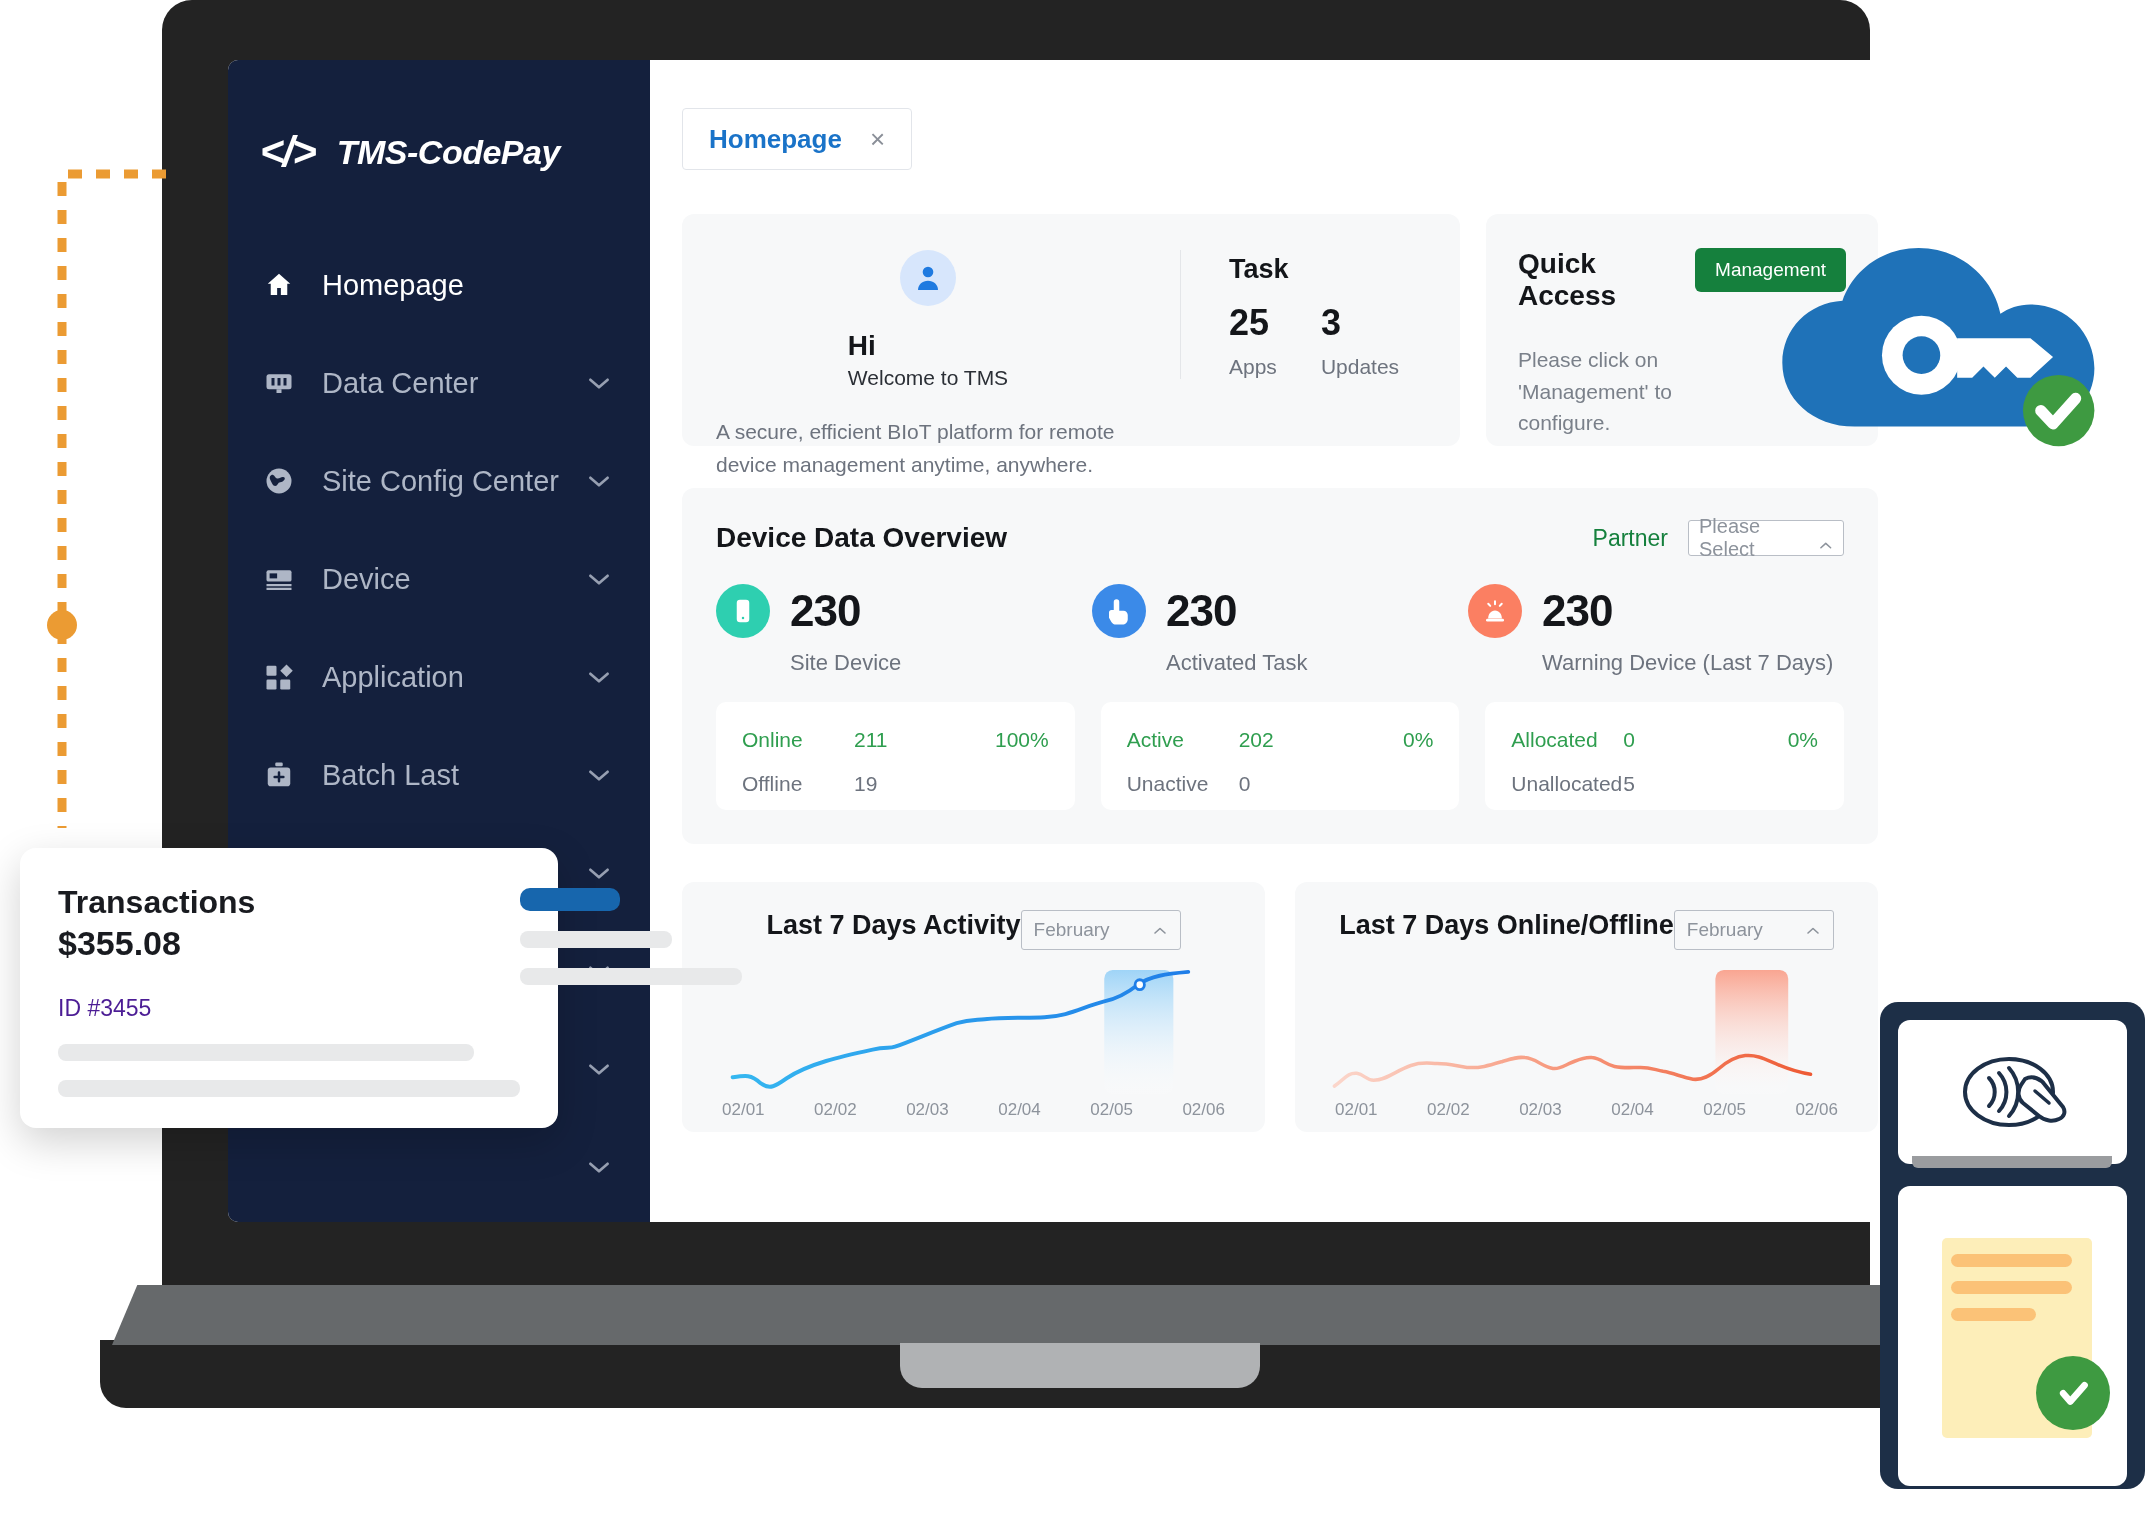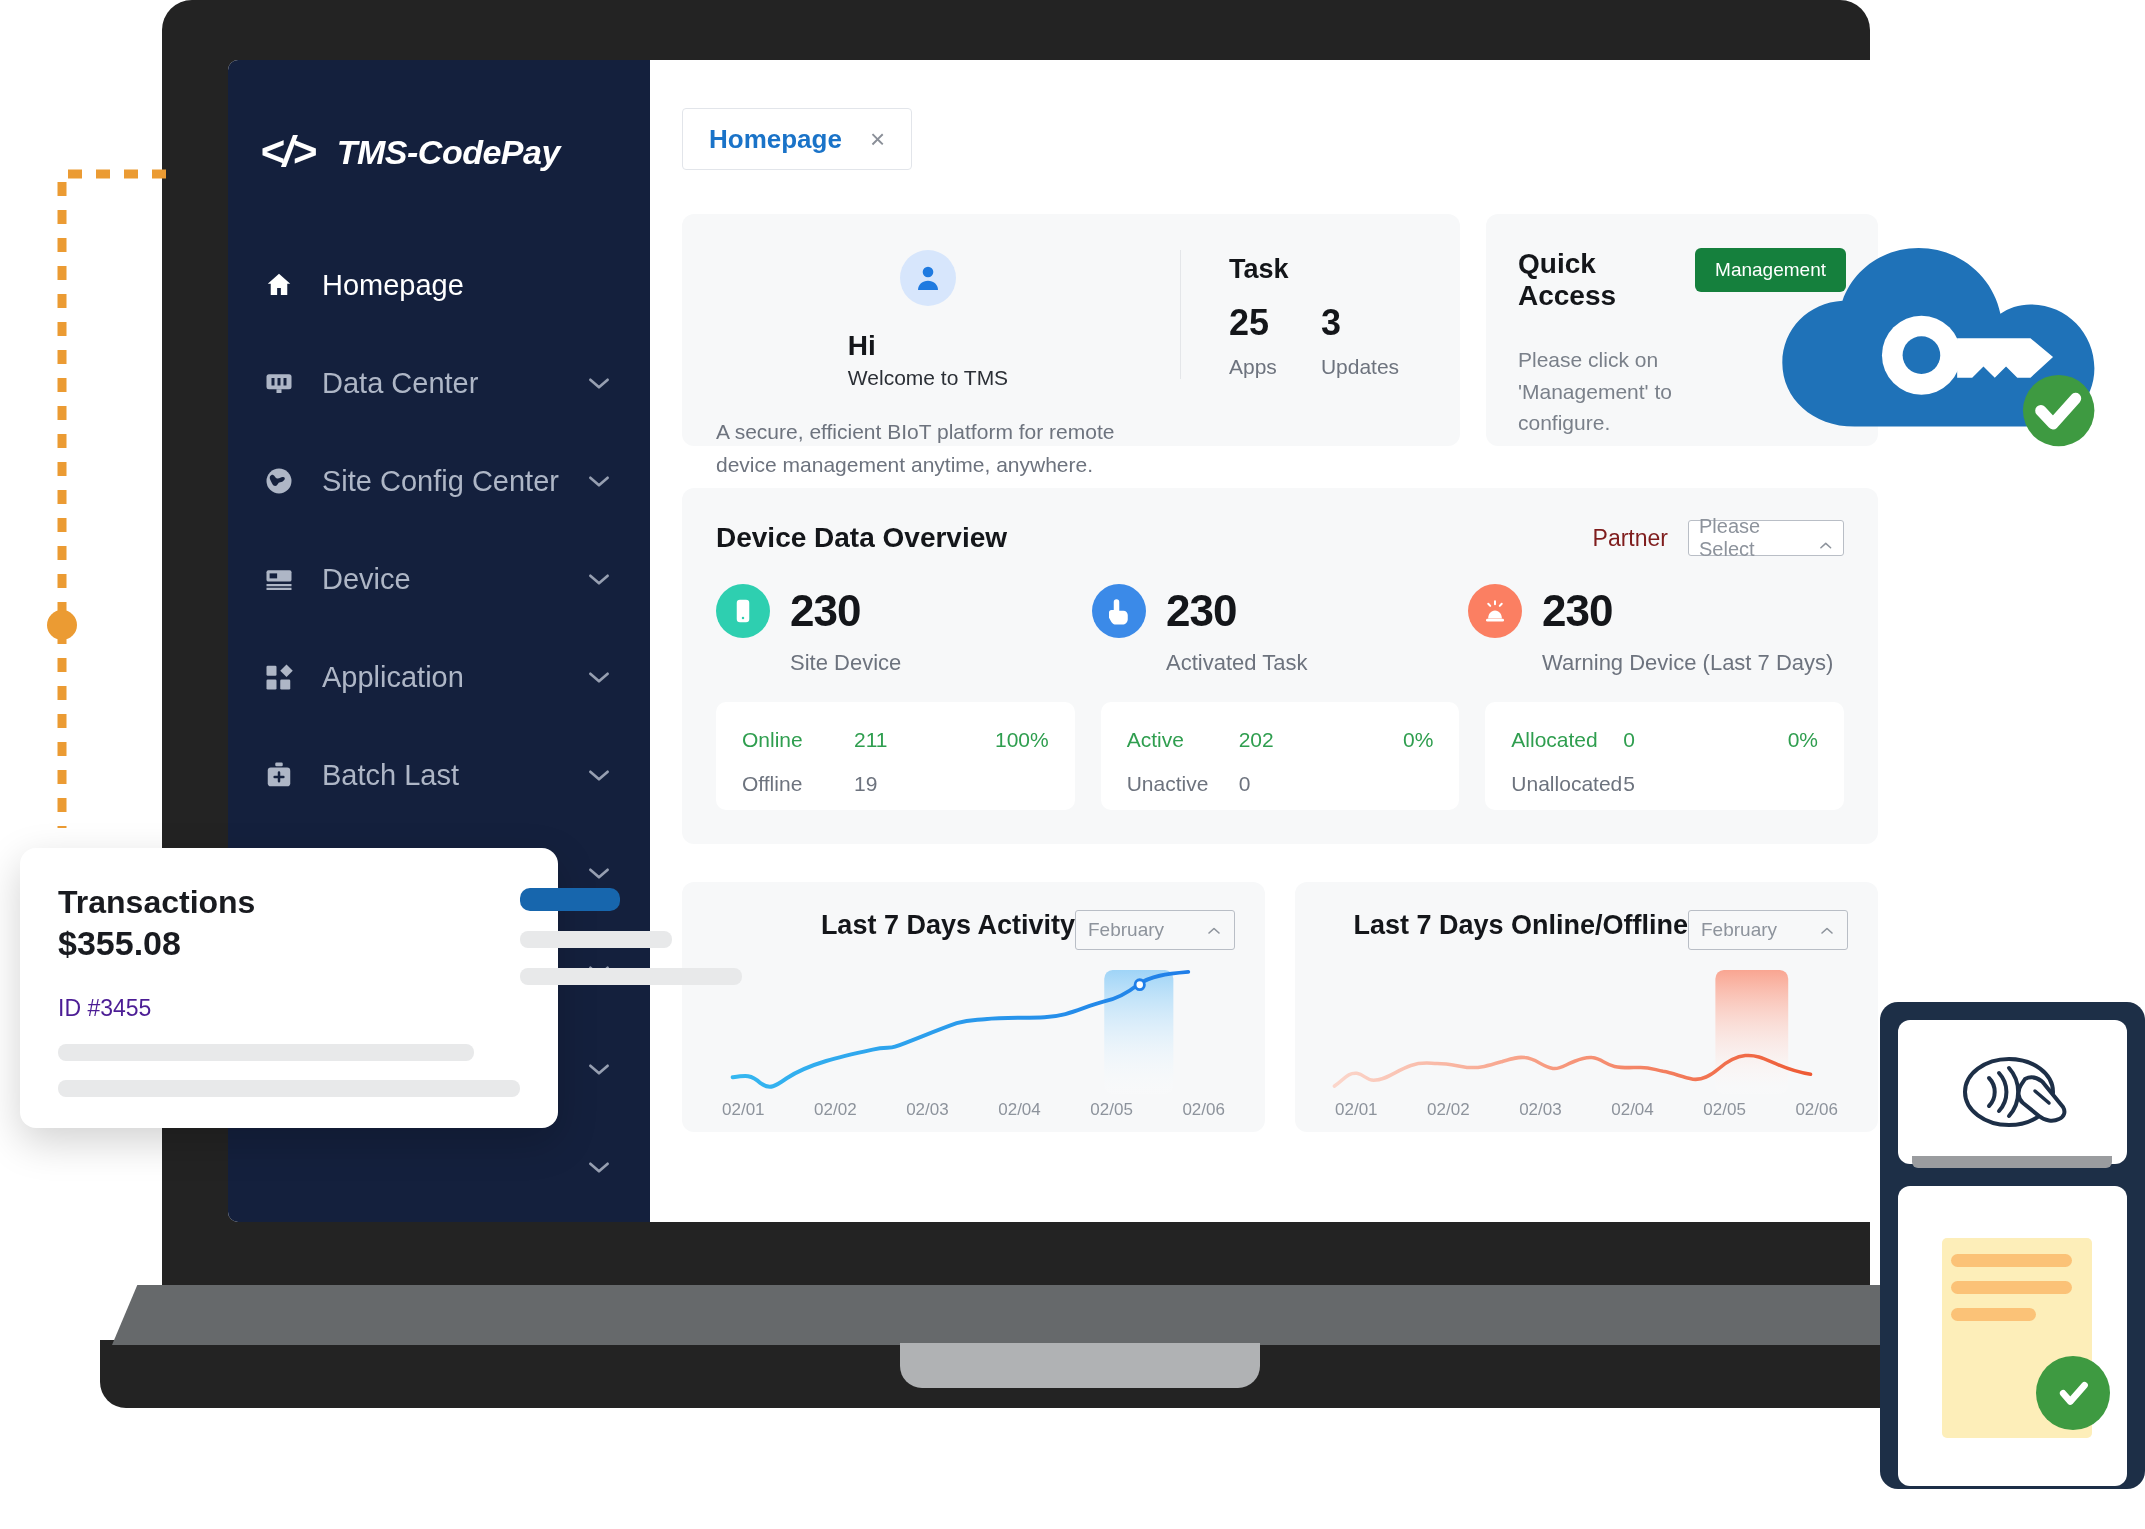--- a/index.html
+++ b/index.html
@@ -157,21 +157,21 @@
   }
 
   
   .overview {
     background: #f7f8f9; border-radius: 12px;
     padding: 32px 34px 34px 34px; margin-bottom: 38px;
   }
   .ov-head { display: flex; align-items: center; justify-content: space-between; }
   .ov-title { font-size: 28px; font-weight: bold; color: #14161a; }
   .partner-wrap { display: flex; align-items: center; gap: 20px; }
-  .partner-lbl { font-size: 23px; color: #7f1d1d; }
+  .partner-lbl { font-size: 23px; color: #15803d; }
   .select-box {
     display: flex; align-items: center; justify-content: center;
     width: 156px; height: 36px; padding: 0 10px;
     border: 1px solid #b9bec6; border-radius: 3px; background: #fff;
     font-size: 20px; color: #8d939c; cursor: pointer;
   }
   .select-box .caret { width: 16px; height: 10px; }
 
   .ov-stats { display: flex; margin-top: 28px; }
   .ov-stat { flex: 1; display: flex; flex-direction: column; }
@@ -198,21 +198,21 @@
   .green { color: #2f9e4f; }
   .grey { color: #6d737e; }
 
   
   .charts { display: flex; gap: 30px; }
   .chart-card {
     flex: 1; background: #f7f8f9; border-radius: 12px;
     padding: 28px 30px 18px 30px; height: 250px;
     position: relative;
   }
-  .chart-head { display: flex; align-items: flex-start; justify-content: flex-end; }
+  .chart-head { display: flex; align-items: flex-start; justify-content: center; }
   .chart-title { font-size: 27px; font-weight: bold; color: #14161a; }
   .chart-select {
     display: flex; align-items: center; justify-content: space-between;
     width: 160px; height: 40px; padding: 0 12px;
     border: 1px solid #b9bec6; border-radius: 3px; background: #f7f8f9;
     font-size: 19px; color: #8d939c; cursor: pointer;
   }
   .chart-plot { position: relative; height: 128px; margin-top: 16px; }
   .chart-plot svg { position: absolute; inset: 0; width: 100%; height: 100%; }
   .chart-axis {

